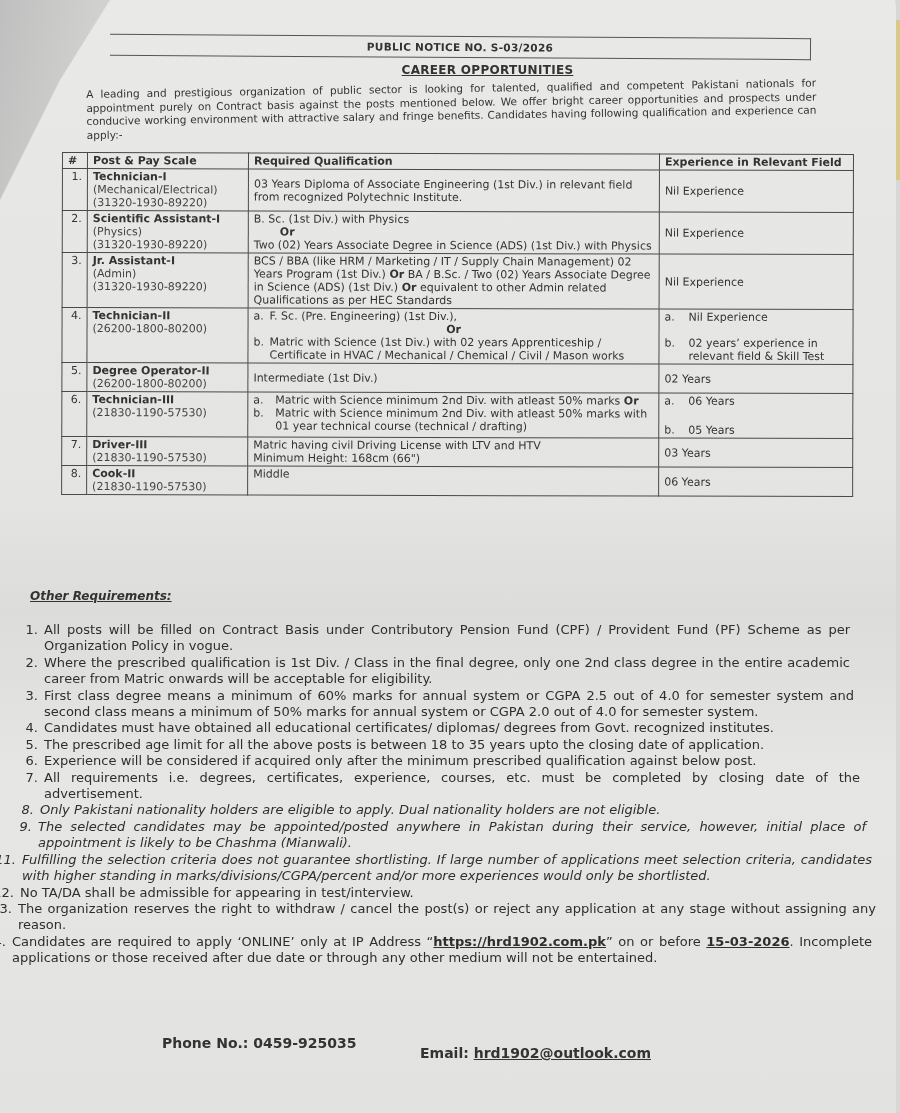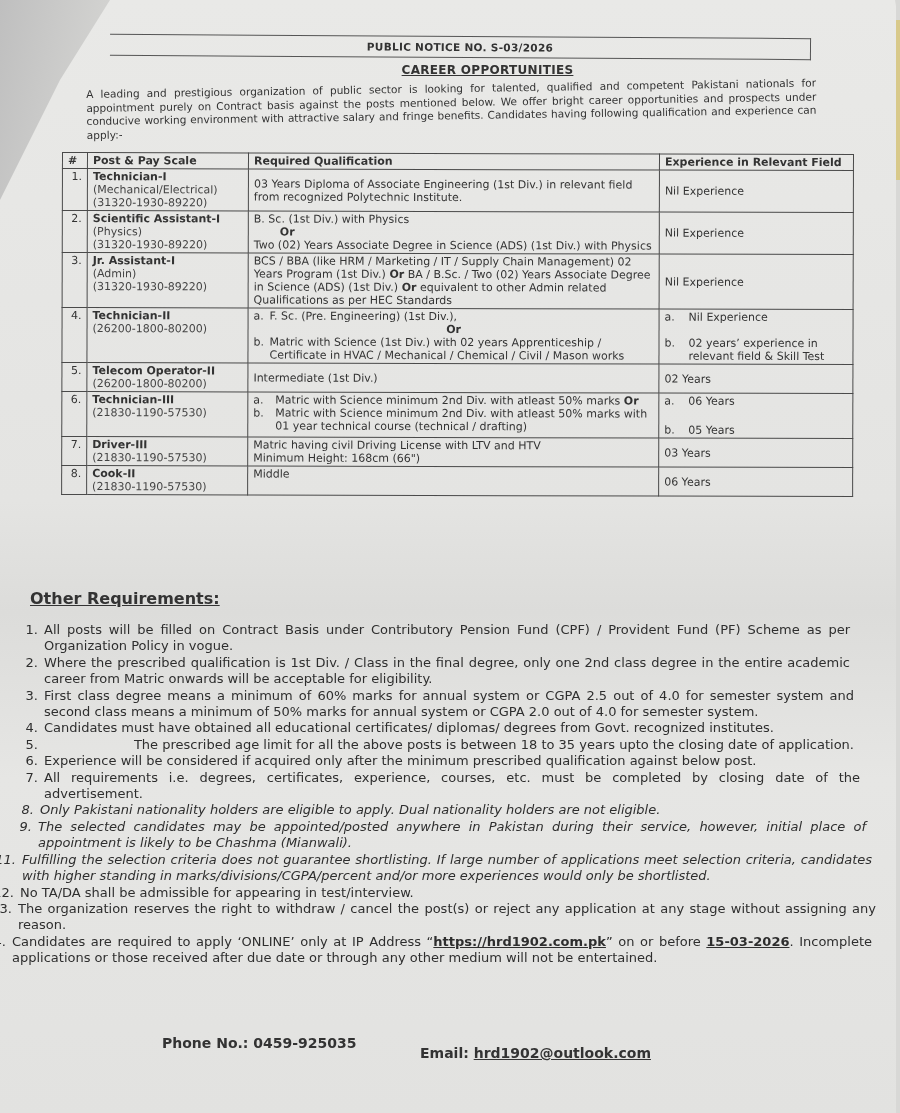--- a/index.html
+++ b/index.html
@@ -54,21 +54,21 @@
   .c-qual { width: 400px; }
   .post-name { font-weight: bold; }
   .post-sub, .post-scale { color: #444; }
   .center-or { text-align: center; font-weight: bold; padding-left: 0; }
   .or-inline { font-weight: bold; }
   .lettered { display: flex; }
   .lettered .lt { width: 16px; flex: none; }
   .exp-mid { vertical-align: middle !important; }
   .other-title {
     position: absolute; left: 30px; top: 589px;
-    font-size: 16px; font-weight: bold; text-decoration: underline; color: #333;
+    font-size: 12px; font-weight: bold; text-decoration: underline; color: #333; font-style: italic;
   }
   ol.reqs {
     position: absolute; left: 0; top: 622px; width: 880px; margin: 0; padding: 0;
     list-style: none; font-size: 13px; line-height: 16.4px; color: #2e2e2e;
   }
   ol.reqs li { display: flex; margin: 0; text-align: justify; }
   ol.reqs .num { flex: none; width: 28px; text-align: right; padding-right: 6px; }
   ol.reqs .txt { flex: 1; }
   .it { font-style: italic; }
   .footer-contact {
@@ -173,21 +173,21 @@
         <div class="lettered" style="margin-top:13px">
           <span class="lt" style="width:24px">b.</span>
           <span>02 years’ experience in relevant field &amp; Skill Test</span>
         </div>
       </td>
     </tr>
 
     <tr>
       <td class="c-num">5.</td>
       <td>
-        <div class="post-name">Telecom Operator-II</div>
+        <div class="post-name">Degree Operator-II</div>
         <div class="post-scale">(26200-1800-80200)</div>
       </td>
       <td class="exp-mid">Intermediate (1st Div.)</td>
       <td class="exp-mid">02 Years</td>
     </tr>
 
     <tr>
       <td class="c-num">6.</td>
       <td>
         <div class="post-name">Technician-III</div>
@@ -257,21 +257,21 @@
     <li style="padding-left:10px;padding-right:26px">
       <span class="num">3.</span>
       <span class="txt">First class degree means a minimum of 60% marks for annual system or CGPA 2.5 out of 4.0 for semester system and second class means a minimum of 50% marks for annual system or CGPA 2.0 out of 4.0 for semester system.</span>
     </li>
     <li style="padding-left:10px;padding-right:26px">
       <span class="num">4.</span>
       <span class="txt" style="text-align:left">Candidates must have obtained all educational certificates/ diplomas/ degrees from Govt. recognized institutes.</span>
     </li>
     <li style="padding-left:10px;padding-right:26px">
       <span class="num">5.</span>
-      <span class="txt" style="text-align:right">The prescribed age limit for all the above posts is between 18 to 35 years upto the closing date of application.</span>
+      <span class="txt" style="text-align:left">The prescribed age limit for all the above posts is between 18 to 35 years upto the closing date of application.</span>
     </li>
     <li style="padding-left:10px;padding-right:26px">
       <span class="num">6.</span>
       <span class="txt" style="text-align:left">Experience will be considered if acquired only after the minimum prescribed qualification against below post.</span>
     </li>
     <li style="padding-left:10px;padding-right:20px">
       <span class="num">7.</span>
       <span class="txt">All requirements i.e. degrees, certificates, experience, courses, etc. must be completed by closing date of the advertisement.</span>
     </li>
     <li class="it" style="padding-left:6px;padding-right:20px">

